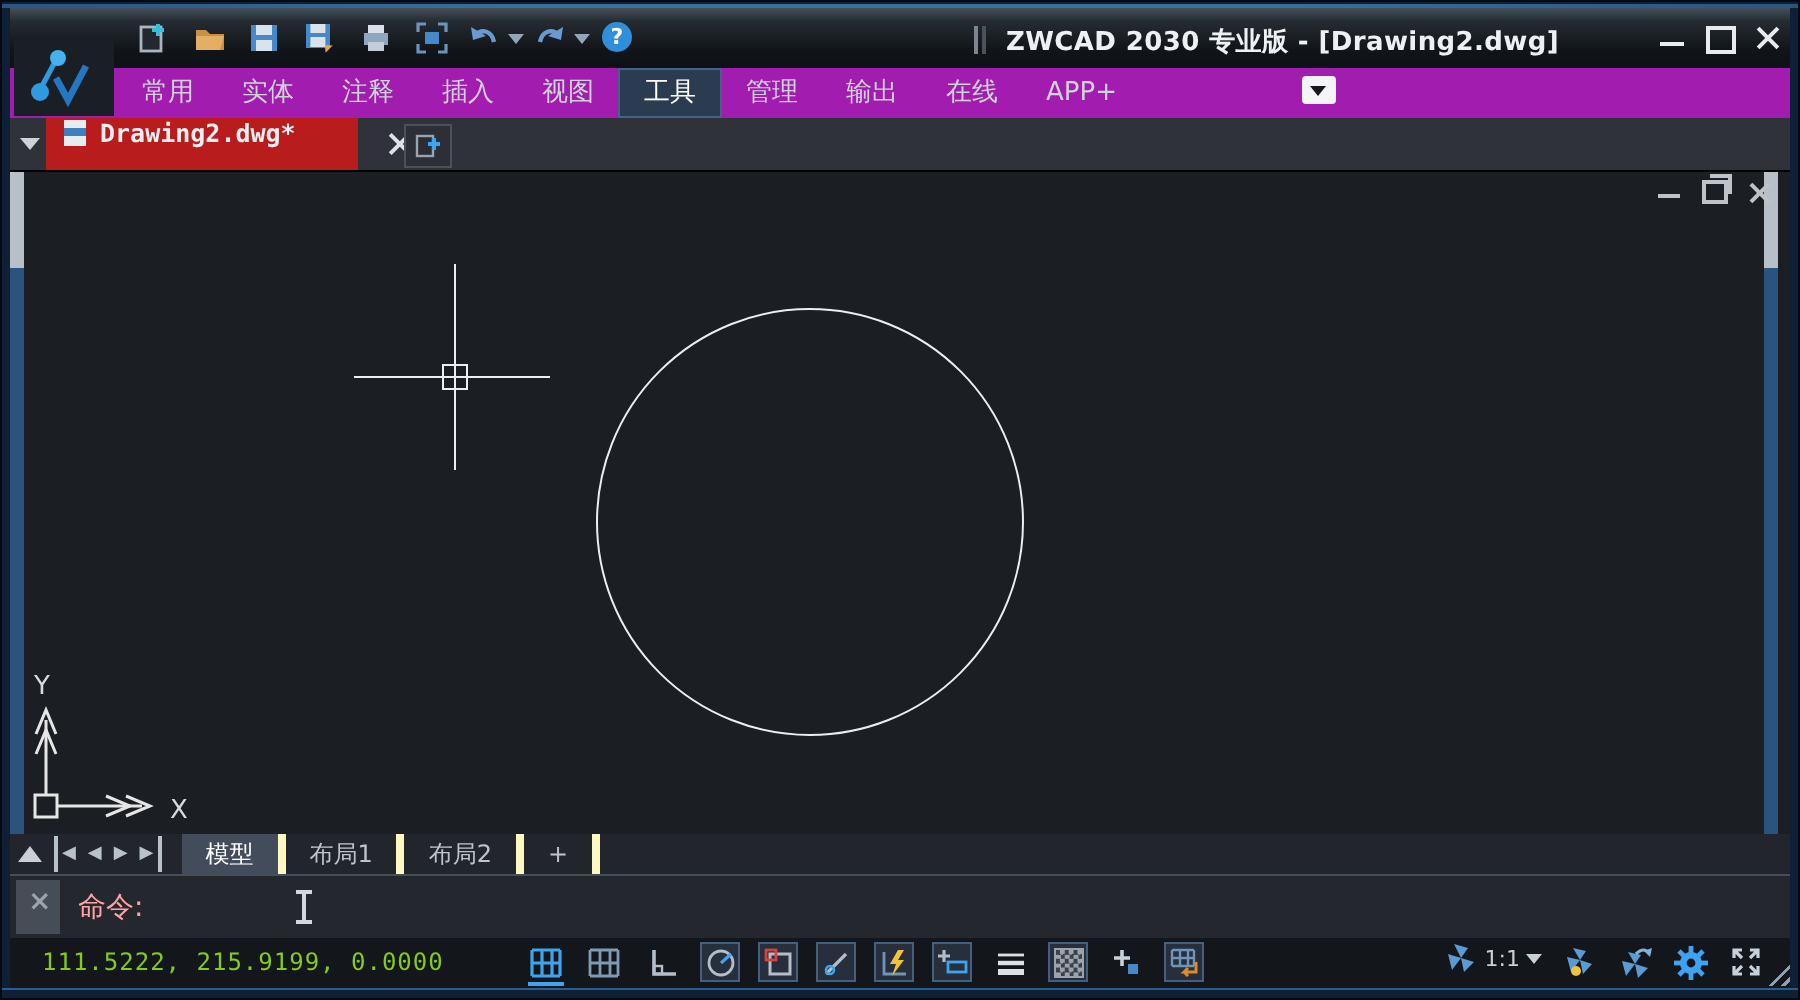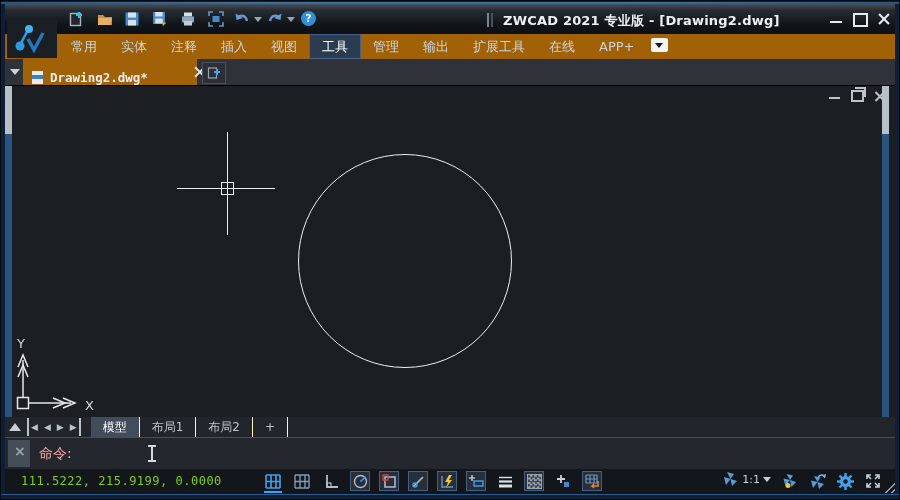--- a/index.html
+++ b/index.html
@@ -21,35 +21,35 @@
   #tsep{position:absolute;left:482px;top:9px;width:2px;height:14px;border-left:2px solid #7d868f;
         border-right:2px solid #4a535b;}
   #wtitle{position:absolute;left:498px;top:8px;color:#eef1f4;font-size:13px;font-weight:600;letter-spacing:.2px;}
   .wctl{position:absolute;cursor:pointer;}
   #btn-min{left:825px;top:17px;width:12px;height:2px;background:#e8ecef;}
   #btn-max{left:848px;top:9px;width:11px;height:10px;border:2px solid #e8ecef;}
   #btn-close{left:872px;top:8px;width:13px;height:13px;}
   #btn-close:before,#btn-close:after{content:"";position:absolute;left:6px;top:0;width:2px;height:14px;background:#e8ecef;}
   #btn-close:before{transform:rotate(45deg);} #btn-close:after{transform:rotate(-45deg);}
   
-  #menubar{top:33px;height:25px;background:#a16207;}
+  #menubar{top:33px;height:25px;background:#a21caf;}
   #logo{position:absolute;left:2px;top:-14px;width:50px;height:38px;background:#1a1f26;cursor:pointer;}
   #mtabs{position:absolute;left:54px;top:0;height:25px;display:flex;}
   .mtab{height:25px;line-height:25px;padding:0 12px;color:#ced3d9;font-size:13px;cursor:pointer;white-space:nowrap;}
   .mtab.active{background:#2b3c50;border:1px solid #47628a;line-height:23px;color:#fff;box-sizing:border-box;}
   #collapse{position:absolute;left:646px;top:4px;width:17px;height:14px;background:#f2f4f6;
             border-radius:2px;cursor:pointer;}
   #collapse:after{content:"";position:absolute;left:4px;top:5px;width:0;height:0;
             border-left:4.5px solid transparent;border-right:4.5px solid transparent;border-top:5px solid #15191d;}
   
   #doctabbar{top:58px;height:26px;background:#2f3339;}
   #ddtri{position:absolute;left:5px;top:10px;width:0;height:0;border-left:5px solid transparent;
          border-right:5px solid transparent;border-top:6px solid #cdd3d9;cursor:pointer;}
-  #doctab{position:absolute;left:18px;top:0;width:174px;height:26px;background:#a16207;
-          display:flex;align-items:flex-end;cursor:pointer;}
+  #doctab{position:absolute;left:18px;top:0;width:156px;height:26px;background:#b91c1c;
+          display:flex;align-items:flex-start;cursor:pointer;}
   #doctab .dlabel{color:#eceef0;font-family:"DejaVu Sans Mono",monospace;font-weight:bold;
           font-size:12.5px;margin-left:6px;}
   #tabx{position:absolute;left:170px;top:6px;width:13px;height:13px;cursor:pointer;}
   #tabx:before,#tabx:after{content:"";position:absolute;left:6px;top:0;width:2.4px;height:14px;background:#dfe3e7;}
   #tabx:before{transform:rotate(45deg);} #tabx:after{transform:rotate(-45deg);}
   #newtab{position:absolute;left:197px;top:3px;width:22px;height:20px;background:#2c3036;
           border:1px solid #4b5158;cursor:pointer;display:flex;align-items:center;justify-content:center;}
   
   #viewport{top:84px;height:332px;background:#1b1e23;border-top:1px solid #000;box-sizing:border-box;}
   .vscroll{position:absolute;top:0;bottom:0;width:7px;}
@@ -75,21 +75,21 @@
   #ucs-y{left:12px;top:250px;} #ucs-x{left:80px;top:312px;}
   
   #layoutbar{top:416px;height:20px;background:#22262c;display:flex;align-items:center;}
   #laytri{margin-left:4px;width:0;height:0;border-left:6px solid transparent;border-right:6px solid transparent;
           border-bottom:8px solid #c9cfd5;cursor:pointer;}
   .lnav{color:#b9c1c9;font-size:9px;margin-left:6px;cursor:pointer;line-height:18px;}
   .lnav.first{border-left:2px solid #b9c1c9;padding-left:2px;}
   .lnav.last{border-right:2px solid #b9c1c9;padding-right:2px;}
   #laytabs{display:flex;margin-left:10px;height:20px;}
   .ltab{padding:0 12px;line-height:20px;font-size:12px;color:#bdc4cb;cursor:pointer;
-        border-right:1px solid #fef9c3;}
+        border-right:4px solid #fef9c3;}
   .ltab.active{background:#434c5a;color:#fff;}
   
   #cmdline{top:436px;height:32px;background:#24282e;border-top:1px solid #454f59;box-sizing:border-box;}
   #cmdclose{position:absolute;left:3px;top:2px;width:22px;height:27px;background:#454d56;cursor:pointer;}
   #cmdclose:before{content:"×";position:absolute;left:6px;top:3px;color:#9aa4ad;font-size:14px;font-weight:bold;}
   #cmdprompt{position:absolute;left:34px;top:7px;color:#fca5a5;font-size:14px;}
   #ibeam{position:absolute;left:146px;top:8px;width:2px;height:15px;background:#d2d8dd;}
   #ibeam:before,#ibeam:after{content:"";position:absolute;left:-3px;width:8px;height:2px;background:#d2d8dd;}
   #ibeam:before{top:-1px;} #ibeam:after{bottom:-1px;}
   
@@ -153,21 +153,21 @@
     </svg>
     <span class="caret" style="left:249px"></span>
     <svg class="qico" style="left:261px" viewBox="0 0 18 18">
       <path d="M13.5 7.5 C10 4 5 5.5 4 11" fill="none" stroke="#699bd0" stroke-width="2.2"></path>
       <path d="M15.5 3.5 L14.5 10 L8 8 Z" fill="#699bd0"></path>
     </svg>
     <span class="caret" style="left:282px"></span>
     <span class="qico" style="left:296px;width:15px;height:15px;top:7px;border-radius:50%;background:#2f8fd8;
           color:#fff;font-size:11px;font-weight:bold;text-align:center;line-height:15px;">?</span>
     <div id="tsep"></div>
-    <div id="wtitle">ZWCAD 2021 专业版 - [Drawing2.dwg]</div>
+    <div id="wtitle">ZWCAD 2030 专业版 - [Drawing2.dwg]</div>
     <div id="btn-min" class="wctl"></div>
     <div id="btn-max" class="wctl"></div>
     <div id="btn-close" class="wctl"></div>
   </div>
 
   <div id="menubar" class="row">
     <div id="logo">
       <svg viewBox="0 0 50 38" width="50" height="38">
         <circle cx="13" cy="26" r="4.5" fill="#2f9ae0"></circle>
         <line x1="14" y1="23" x2="21" y2="10" stroke="#2f9ae0" stroke-width="2.6"></line>
@@ -177,21 +177,20 @@
     </div>
     <div id="mtabs">
       <div class="mtab">常用</div>
       <div class="mtab">实体</div>
       <div class="mtab">注释</div>
       <div class="mtab">插入</div>
       <div class="mtab">视图</div>
       <div class="mtab active">工具</div>
       <div class="mtab">管理</div>
       <div class="mtab">输出</div>
-      <div class="mtab">扩展工具</div>
       <div class="mtab">在线</div>
       <div class="mtab">APP+</div>
     </div>
     <div id="collapse"></div>
   </div>
 
   <div id="doctabbar" class="row">
     <div id="ddtri"></div>
     <div id="doctab">
       <svg width="13" height="15" viewBox="0 0 13 15" style="margin-left:8px">

